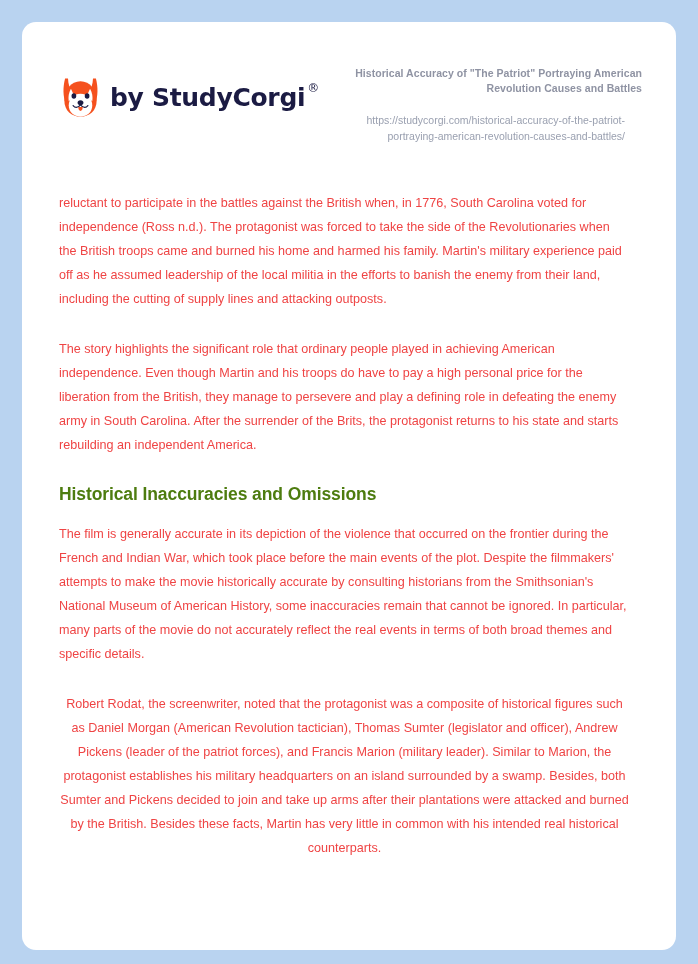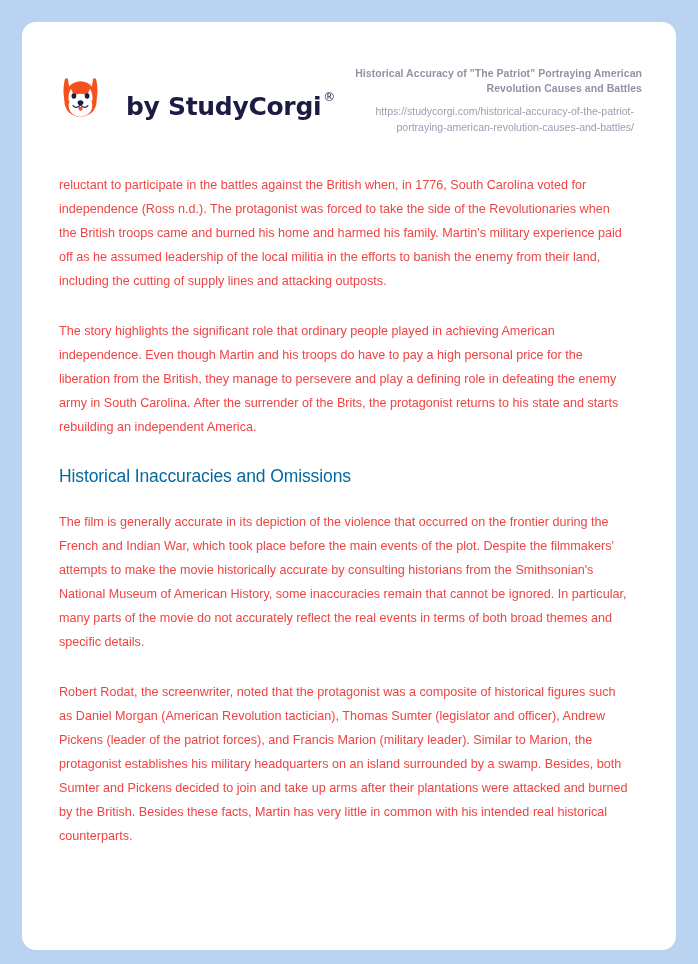--- a/index.html
+++ b/index.html
@@ -27,22 +27,22 @@
   
   .doc-header {
     display: flex;
     align-items: flex-start;
     justify-content: space-between;
     padding: 42px 34px 0 35px;
     box-sizing: border-box;
   }
   .brand {
     display: flex;
-    align-items: flex-end;
-    gap: 22px;
+    align-items: center;
+    gap: 6px;
     padding-top: 10px;
   }
   .brand-logo {
     width: 47px;
     height: 47px;
     flex: none;
     display: block;
   }
   .brand-wordmark {
     font-size: 25px;
@@ -73,44 +73,44 @@
     color: #8f93a3;
     line-height: 1.45;
     letter-spacing: 0.05px;
     margin: 0 0 7px 0;
   }
   .header-url {
     font-size: 10.5px;
     font-weight: normal;
     color: #9aa0b0;
     line-height: 1.45;
-    margin: 8px;
+    margin: 17px;
     word-break: break-word;
   }
   
   .doc-body {
     padding: 30px 46px 0 37px;
     box-sizing: border-box;
   }
   .doc-body p {
     font-size: 12.6px;
     line-height: 24px;
     color: #ef4444;
     margin: 0 0 26px 0;
     text-align: left;
   }
   .doc-body h2 {
     font-size: 17.5px;
-    font-weight: normal;
-    color: #0369a1;
-    margin: 0 0 22px 0;
+    font-weight: bold;
+    color: #4d7c0f;
+    margin: 0 0 16px 0;
     line-height: 1.3;
     letter-spacing: -0.1px;
   }
-  .doc-body p:last-child { margin-bottom: 0; }
+  .doc-body p:last-child { margin-bottom: 0; text-align: center; }
 </style>
 </head>
 <body>
 
 <div class="page-card">
 
   <div class="doc-header">
 
     <div class="brand">
       <span class="brand-logo-wrap">

